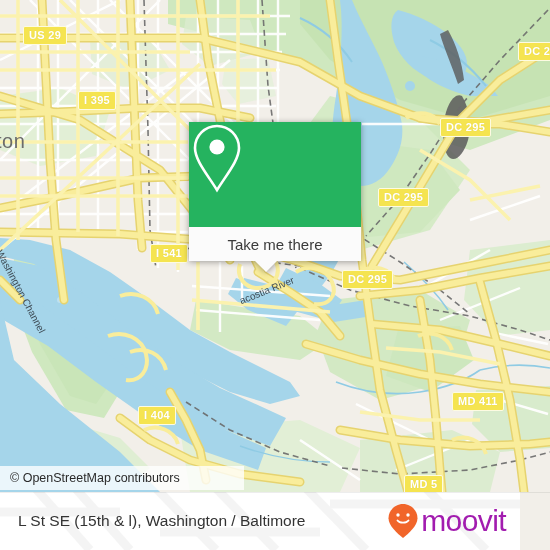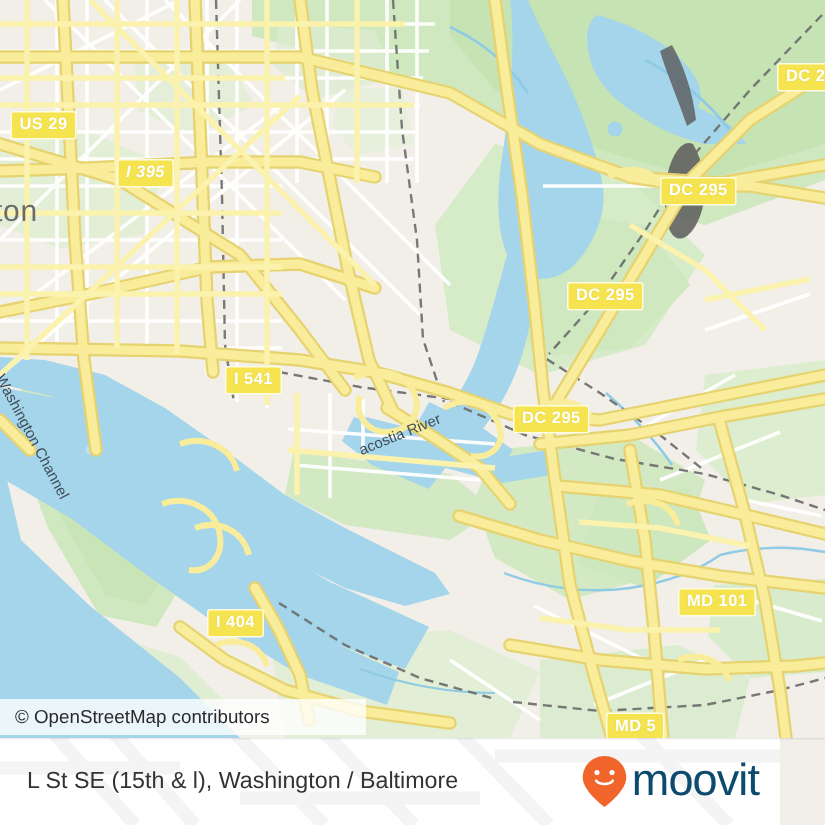--- a/index.html
+++ b/index.html
@@ -87,21 +87,21 @@
     position: relative; z-index: 2;
     margin-left: 18px; color: #333333; font-size: 15.5px;
     white-space: nowrap;
   }
   #brand {
     position: absolute; z-index: 2; right: 14px; top: 50%;
     transform: translateY(-50%);
     display: flex; align-items: center; gap: 2px;
   }
   #brand .wordmark {
-    font-size: 30px; color: #0c4a6e; letter-spacing: -0.6px;
+    font-size: 30px; color: #a21caf; letter-spacing: -0.6px;
     font-weight: normal; line-height: 30px;
   }
   #topline {
     position: absolute; left: 0; top: 492px; width: 550px; height: 1px;
     background: rgba(0,0,0,.07); z-index: 3;
   }
 </style>
 </head>
 <body>
 
@@ -321,35 +321,47 @@
         <path d="M120,296 C136,290 154,298 158,314"></path>
         <path d="M130,352 C146,346 162,354 166,370"></path>
         <path d="M406,118 C418,110 434,112 440,124"></path>
         <path d="M360,272 C374,264 390,268 396,282"></path>
         <path d="M418,336 C432,330 448,336 452,350"></path>
         <path d="M452,440 C466,434 482,440 486,454"></path>
         <path d="M144,430 C158,424 174,430 178,444"></path>
       </g>
     </svg>
 
-    <div class="shield" style="left:7px;  top:26px;margin-top:48px;">US 29</div>
-    <div class="shield" style="left:78px; top:106px;font-style:italic;">I 395</div>
+    <div class="shield" style="left:23px;  top:26px;">US 29</div>
+    <div class="shield" style="left:78px; top:91px;">I 395</div>
     <div class="shield" style="left:440px;top:118px;">DC 295</div>
     <div class="shield" style="left:518px;top:42px;">DC 295</div>
     <div class="shield" style="left:378px;top:188px;">DC 295</div>
     <div class="shield" style="left:342px;top:270px;">DC 295</div>
     <div class="shield" style="left:150px;top:244px;">I 541</div>
     <div class="shield" style="left:138px;top:406px;">I 404</div>
-    <div class="shield" style="left:452px;top:392px;">MD 101</div>
+    <div class="shield" style="left:452px;top:392px;">MD 411</div>
     <div class="shield" style="left:404px;top:458px;margin-top:17px;">MD 5</div>
 
     <div class="maplabel big" style="left:-4px; top:130px;">ton</div>
     <div class="maplabel water" style="left:4px; top:248px; transform:rotate(62deg); transform-origin:left top;">Washington Channel</div>
     <div class="maplabel water" style="left:238px; top:296px; transform:rotate(-22deg); transform-origin:left top;">acostia River</div>
 
+    <div id="callout">
+      <div class="card-head">
+        <svg width="56" height="72" viewBox="0 0 56 72">
+          <path d="M28 4 C15.8 4 6 13.8 6 26 C6 38 18 52 28 68 C38 52 50 38 50 26 C50 13.8 40.2 4 28 4 Z" fill="none" stroke="#ffffff" stroke-width="2.6"></path>
+          <circle cx="28" cy="25" r="7.6" fill="#ffffff"></circle>
+        </svg>
+      </div>
+      <div class="card-foot">
+        <span>Take me there</span>
+      </div>
+      <div class="tail"></div>
+    </div>
 
     <div id="attribution">
       <span>© OpenStreetMap contributors</span>
     </div>
   </div>
 
   <div id="topline"></div>
 
   <div id="footer">
     <svg class="ghost" width="550" height="58" viewBox="0 0 550 58">

